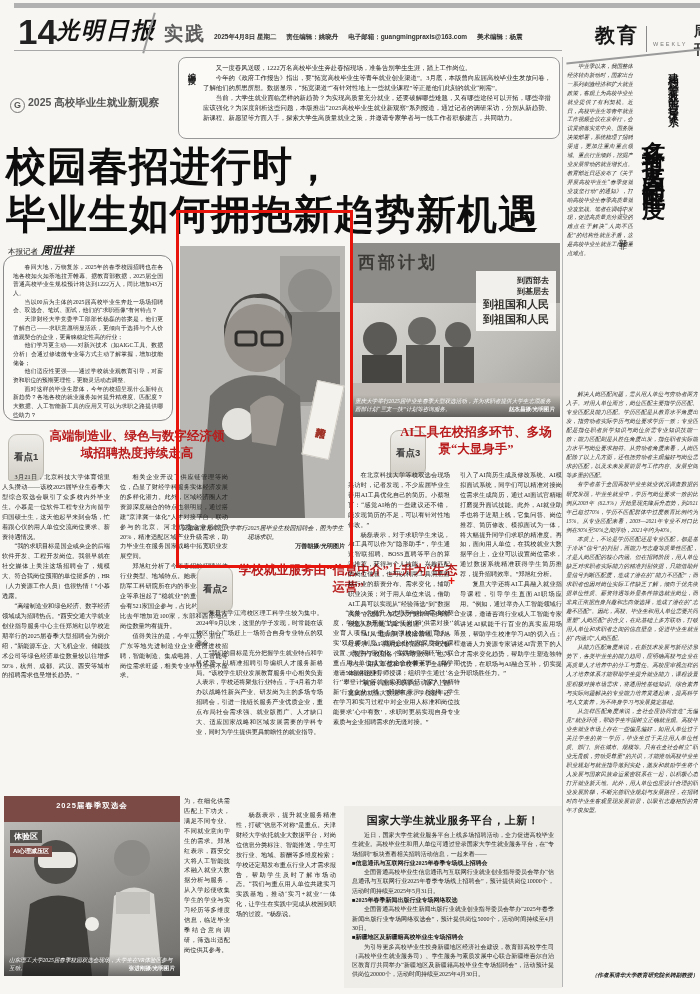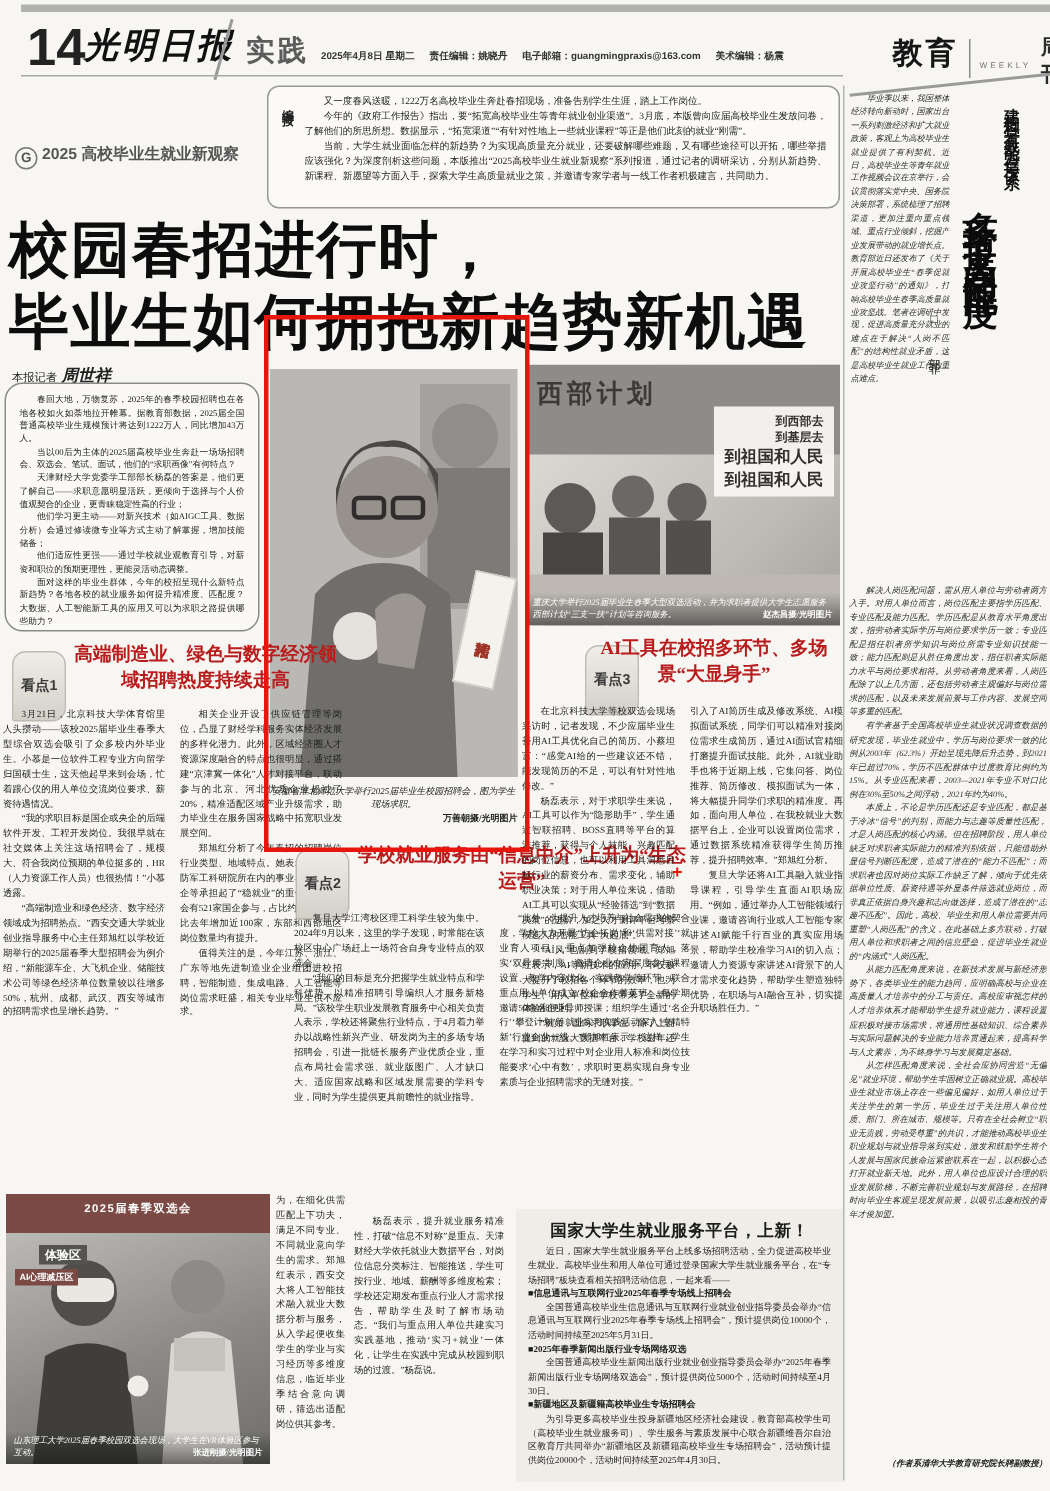--- a/index.html
+++ b/index.html
@@ -215,21 +215,21 @@
       <rect x="0" y="0" width="176" height="26" fill="#7b4a44"></rect>
       <circle cx="52" cy="66" r="22" fill="#504e4b"></circle>
       <rect x="34" y="56" width="38" height="16" rx="6" fill="#e9e7e2"></rect>
       <path d="M18 180 L26 108 Q52 92 80 106 L88 180 Z" fill="#3f3e3b"></path>
       <circle cx="128" cy="62" r="18" fill="#8d8b87"></circle>
       <path d="M104 180 L110 100 Q128 84 150 98 L158 180 Z" fill="#d8d6d1"></path>
       <rect x="112" y="96" width="34" height="22" fill="#c4c2bd"></rect>
       <circle cx="88" cy="128" r="7" fill="#efede8"></circle>
     </svg>
     <div class="sign" style="left:50%;top:5px;transform:translateX(-50%);color:#fff;font-size:7.5px;white-space:nowrap;letter-spacing:1px;">2025届春季双选会</div>
-    <div class="sign" style="left:22px;top:34px;background:#55534f;color:#fff;font-size:8px;padding:1px 4px;">体验区</div>
+    <div class="sign" style="left:6px;top:34px;background:#55534f;color:#fff;font-size:8px;padding:1px 4px;">体验区</div>
     <div class="sign" style="left:6px;top:50px;background:#7b4a44;color:#fff;font-size:6px;padding:1px 3px;">AI心理减压区</div>
     <div class="capover">
       <span>山东理工大学2025届春季校园双选会现场，大学生在VR体验区参与互动。</span>
       <span class="credit" style="float:right;">张进刚摄/光明图片</span>
     </div>
   </div>
 
   <div class="abs panel-rule"></div>
   <div class="abs op-subtitle vert">建构科学有效能力信号体系</div>
   <div class="abs op-title vert">多环节提高人岗适配度</div>

